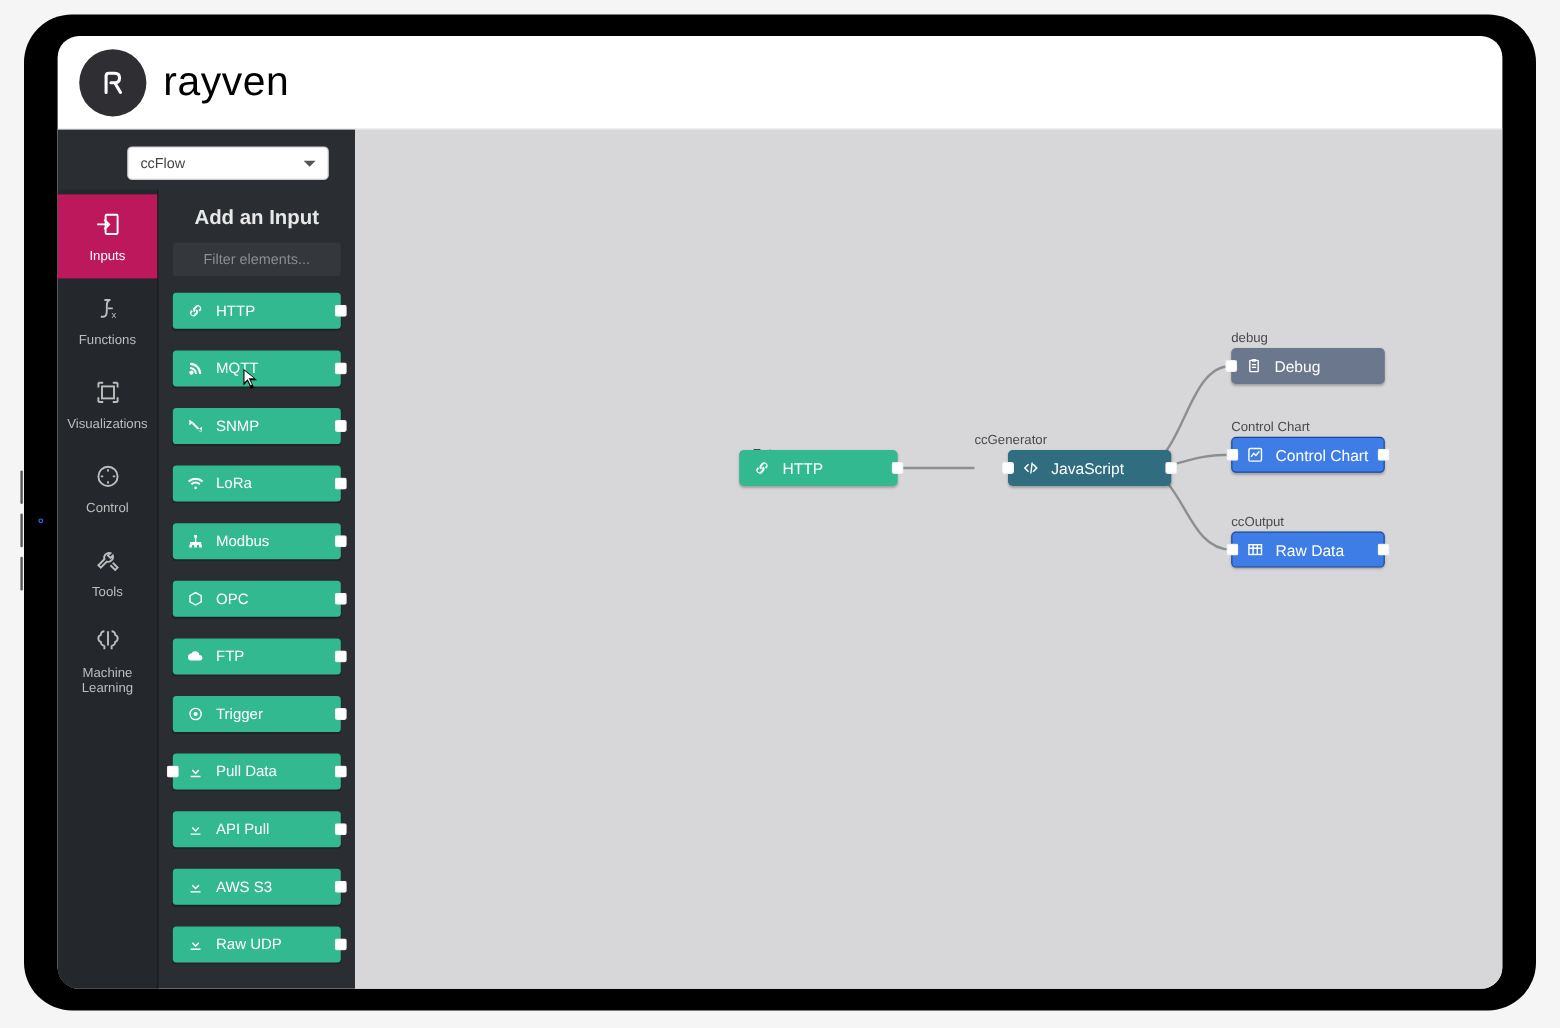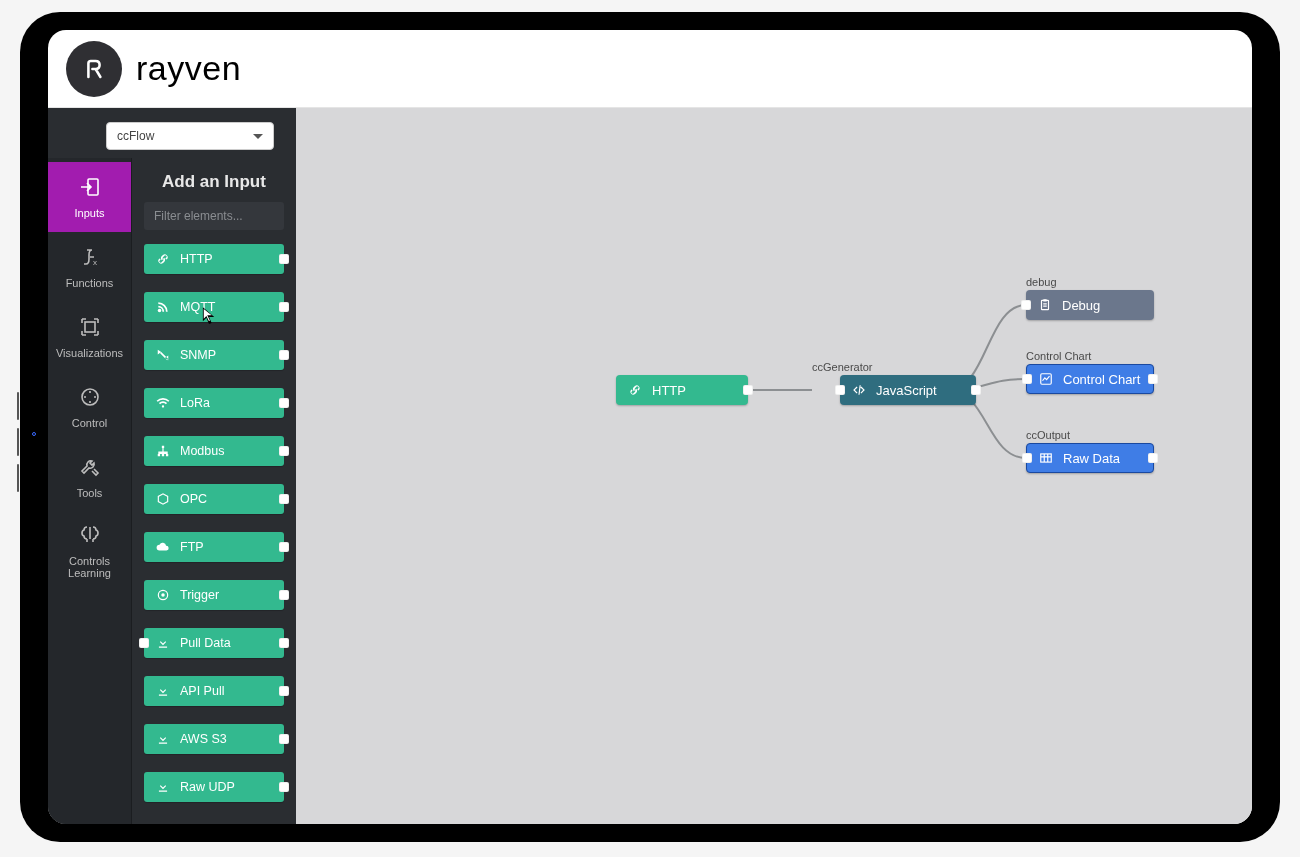--- a/index.html
+++ b/index.html
@@ -89,41 +89,42 @@
     padding-top: 4px;
   }
   .nav-item {
     height: 70px;
     display:flex; flex-direction:column; align-items:center; justify-content:center;
     gap:6px;
     color: #bdbdbd;
     font-size: 11px;
     cursor: pointer;
   }
-  .nav-item.active { background: #a21caf; color:#fff; }
+  .nav-item.active { background: #be185d; color:#fff; }
   .nav-item svg { width:24px; height:24px; fill:none; stroke:#bdbdbd; stroke-width:1.6; }
   .nav-item.active svg { stroke:#fff; }
   .nav-item.two-line { height: 78px; text-align:center; line-height: 1.1; }
 
   .panel {
     flex:1;
     padding: 10px 12px 10px 12px;
     overflow-y: auto;
   }
   .panel-title { color:#e8e8e8; font-size: 17px; font-weight: 700; margin: 4px 0 10px 18px; }
   .filter-input {
     width: 100%;
     height: 28px;
     background: #34373c;
     border: none;
     border-radius: 3px;
     color: #aaa;
     font-size: 12px;
     padding: 0 10px;
     margin-bottom: 14px;
+    text-align: center;
   }
   .filter-input::placeholder { color:#8a8d91; }
 
   .elist { display:flex; flex-direction:column; gap: 18px; }
   .elem-item {
     height: 30px;
     background: #33b98f;
     border-radius: 3px;
     display:flex; align-items:center;
     color:#fff;
@@ -265,21 +266,21 @@
                   </svg>
               </span>
               <span>Tools</span>
             </div>
             <div class="nav-item two-line">
               <span>
                 <svg viewBox="0 0 24 24">
                     <path d="M9 4a3 3 0 0 0-3 3 3 3 0 0 0-2 3 3 3 0 0 0 2 3 3 3 0 0 0 3 3M15 4a3 3 0 0 1 3 3 3 3 0 0 1 2 3 3 3 0 0 1-2 3 3 3 0 0 1-3 3M12 4v12M9 16v3M15 16v3"></path>
                   </svg>
               </span>
-              <span style="white-space:pre-line;">Controls
+              <span style="white-space:pre-line;">Machine
 Learning</span>
             </div>
           </div>
 
           <div class="panel">
             <div class="panel-title">Add an Input</div>
             <input class="filter-input" placeholder="Filter elements..." style="">
             <div class="elist" id="elist">
                 <div class="elem-item">
                   <span class="eicon">

